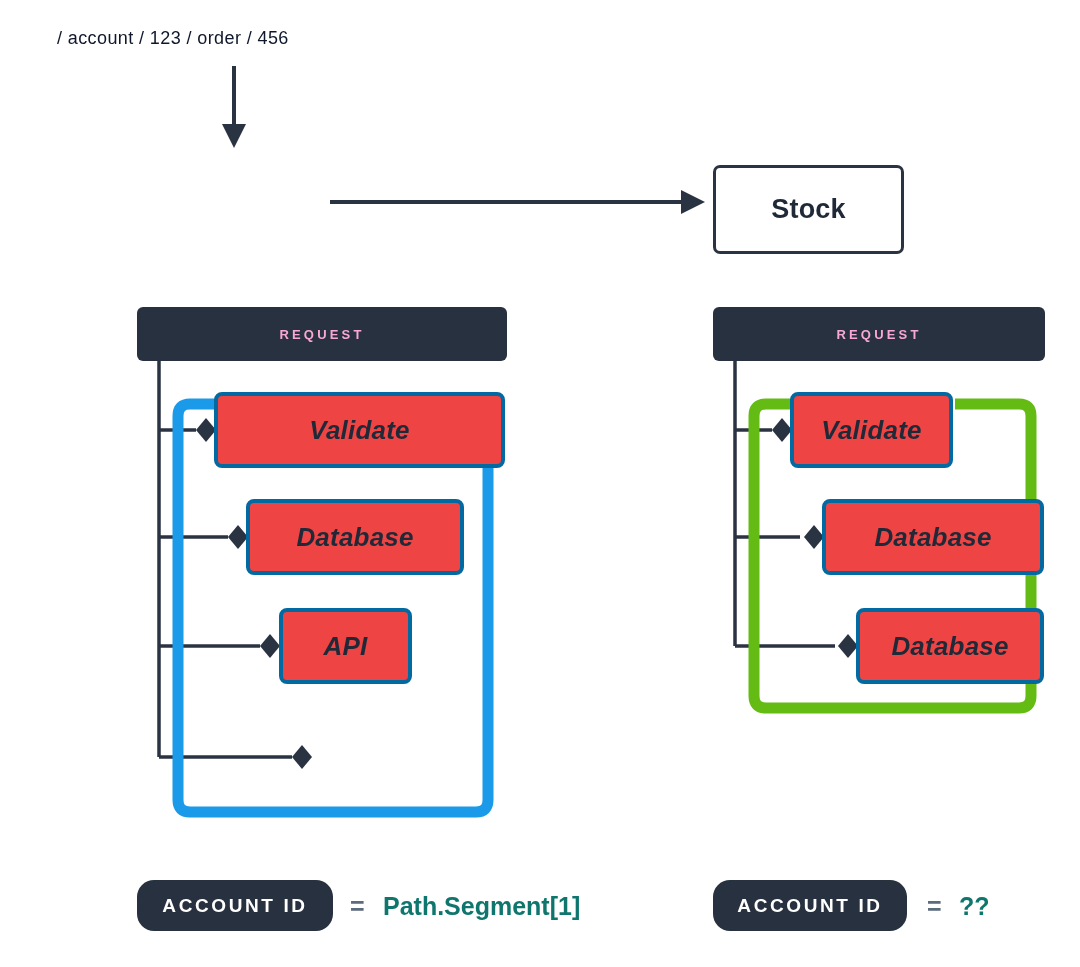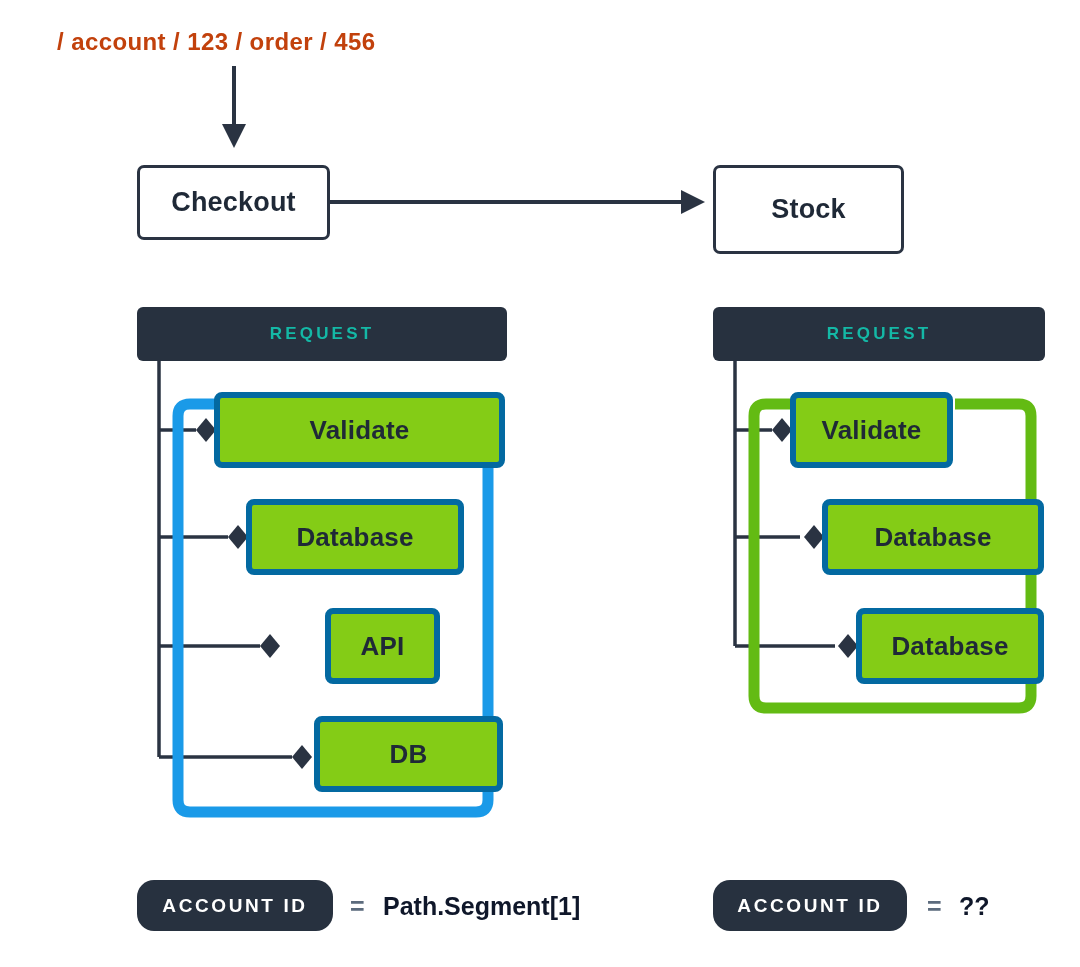--- a/index.html
+++ b/index.html
@@ -15,23 +15,23 @@
     position: relative;
     width: 1080px;
     height: 967px;
     background: #ffffff;
     overflow: hidden;
   }
   .abs { position: absolute; }
 
   
   .path-text {
-    color: #c2410c;
-    font-size: 24px;
-    font-weight: 700;
+    color: #0f172a;
+    font-size: 18px;
+    font-weight: 400;
     letter-spacing: 0.4px;
     white-space: nowrap;
   }
 
   
   .svc-box {
     background: #ffffff;
     border: 3px solid #2a3342;
     border-radius: 7px;
     display: flex;
@@ -49,36 +49,37 @@
   
   .req-header {
     background: #27313f;
     border-radius: 6px;
     display: flex;
     align-items: center;
     justify-content: center;
     box-sizing: border-box;
   }
   .req-header span {
-    color: #14b8a6;
-    font-size: 17px;
+    color: #f9a8d4;
+    font-size: 13px;
     font-weight: 700;
     letter-spacing: 3.2px;
   }
 
   
   .node-box {
-    background: #84cc16;
-    border: 6px solid #0369a1;
+    background: #ef4444;
+    border: 4px solid #0369a1;
     border-radius: 8px;
     display: flex;
     align-items: center;
     justify-content: center;
     box-sizing: border-box;
     z-index: 6;
+    font-style: italic;
   }
   .node-box span {
     color: #1f2937;
     font-size: 26px;
     font-weight: 700;
     letter-spacing: 0.2px;
   }
 
   
   .legend-chip {
@@ -94,21 +95,21 @@
     font-size: 19px;
     font-weight: 700;
     letter-spacing: 2.6px;
   }
   .legend-eq {
     color: #5c6b7d;
     font-size: 25px;
     font-weight: 700;
   }
   .legend-val {
-    color: #0f172a;
+    color: #0f766e;
     font-size: 25px;
     font-weight: 700;
     white-space: nowrap;
   }
 
   
   svg.overlay {
     position: absolute;
     left: 0; top: 0;
     width: 1080px;
@@ -156,48 +157,42 @@
       <line x1="735" y1="537" x2="800" y2="537" stroke="#2a3342" stroke-width="3.5"></line>
       <line x1="735" y1="646" x2="835" y2="646" stroke="#2a3342" stroke-width="3.5"></line>
     </g>
 
     <g>
       <path d="M 812 404 L 766 404 Q 754 404 754 416 L 754 696 Q 754 708 766 708
                L 1019 708 Q 1031 708 1031 696 L 1031 416 Q 1031 404 1019 404 L 955 404" fill="none" stroke="#63bb13" stroke-width="11" stroke-linecap="butt"></path>
     </g>
   </svg>
 
-  <div class="abs svc-box" style="left:137px; top:165px; width:193px; height:75px;">
-    <span>Checkout</span>
-  </div>
 
   <div class="abs svc-box" style="left:713px; top:165px; width:191px; height:89px;">
     <span>Stock</span>
   </div>
 
 
   <div class="abs req-header" style="left:137px; top:307px; width:370px; height:54px; z-index:5;">
     <span>REQUEST</span>
   </div>
 
   <div class="abs node-box" style="left:214px; top:392px; width:291px; height:76px;">
     <span>Validate</span>
   </div>
 
   <div class="abs node-box" style="left:246px; top:499px; width:218px; height:76px;">
     <span>Database</span>
   </div>
 
-  <div class="abs node-box" style="left:279px; top:608px; width:115px; height:76px;margin-left:46px;">
+  <div class="abs node-box" style="left:279px; top:608px; width:133px; height:76px;">
     <span>API</span>
   </div>
 
-  <div class="abs node-box" style="left:314px; top:716px; width:189px; height:76px;">
-    <span>DB</span>
-  </div>
 
   <div class="abs req-header" style="left:713px; top:307px; width:332px; height:54px; z-index:5;">
     <span>REQUEST</span>
   </div>
 
   <div class="abs node-box" style="left:790px; top:392px; width:163px; height:76px;">
     <span>Validate</span>
   </div>
 
   <div class="abs node-box" style="left:822px; top:499px; width:222px; height:76px;">

